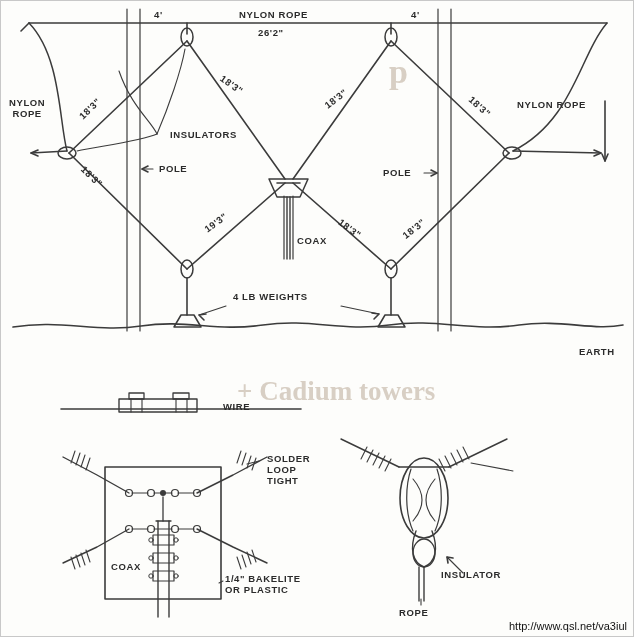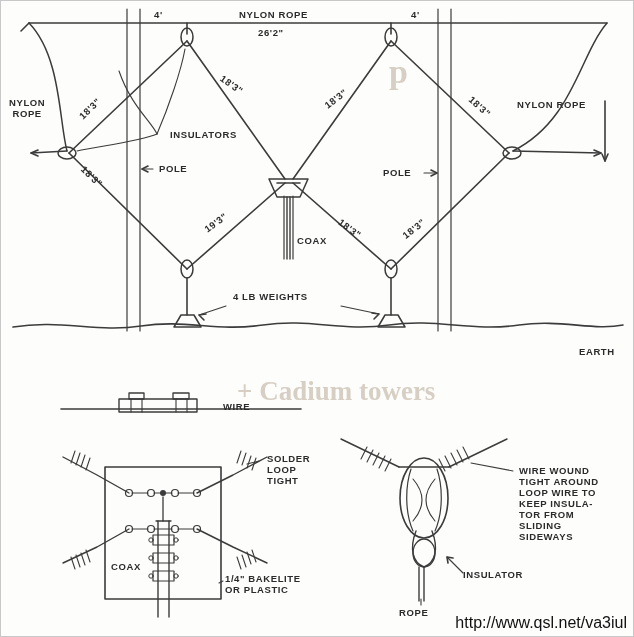--- a/index.html
+++ b/index.html
@@ -34,21 +34,21 @@
     letter-spacing: 0.6px;
     color: #2b2b2b;
     white-space: pre;
     line-height: 11px;
   }
   .url {
     position: absolute;
     right: 6px;
     bottom: 4px;
     font-family: "Liberation Sans", sans-serif;
-    font-size: 16px;
+    font-size: 11px;
     color: #111;
     letter-spacing: 0;
     font-weight: normal;
   }
   .ghost {
     position: absolute;
     color: #d8cfc4;
     font-weight: bold;
     font-family: "Liberation Serif", serif;
   }
@@ -243,25 +243,18 @@
   <div class="lbl" style="left:400px; top:222px; transform:rotate(-38deg);">18'3"</div>
 
   <div class="lbl" style="left:222px; top:400px;">WIRE</div>
   <div class="lbl" style="left:266px; top:452px;">SOLDER
 LOOP
 TIGHT</div>
   <div class="lbl" style="left:110px; top:560px;">COAX</div>
   <div class="lbl" style="left:224px; top:572px;">1/4" BAKELITE
 OR PLASTIC</div>
 
-  <div class="lbl" style="left:518px; top:464px;">WIRE WOUND
-TIGHT AROUND
-LOOP WIRE TO
-KEEP INSULA-
-TOR FROM
-SLIDING
-SIDEWAYS</div>
-  <div class="lbl" style="left:462px; top:568px;">INSULATOR</div>
+  <div class="lbl" style="left:440px; top:568px;">INSULATOR</div>
   <div class="lbl" style="left:398px; top:606px;">ROPE</div>
 
   <div class="url">http://www.qsl.net/va3iul</div>
 
 </div>
 
 </body></html>

